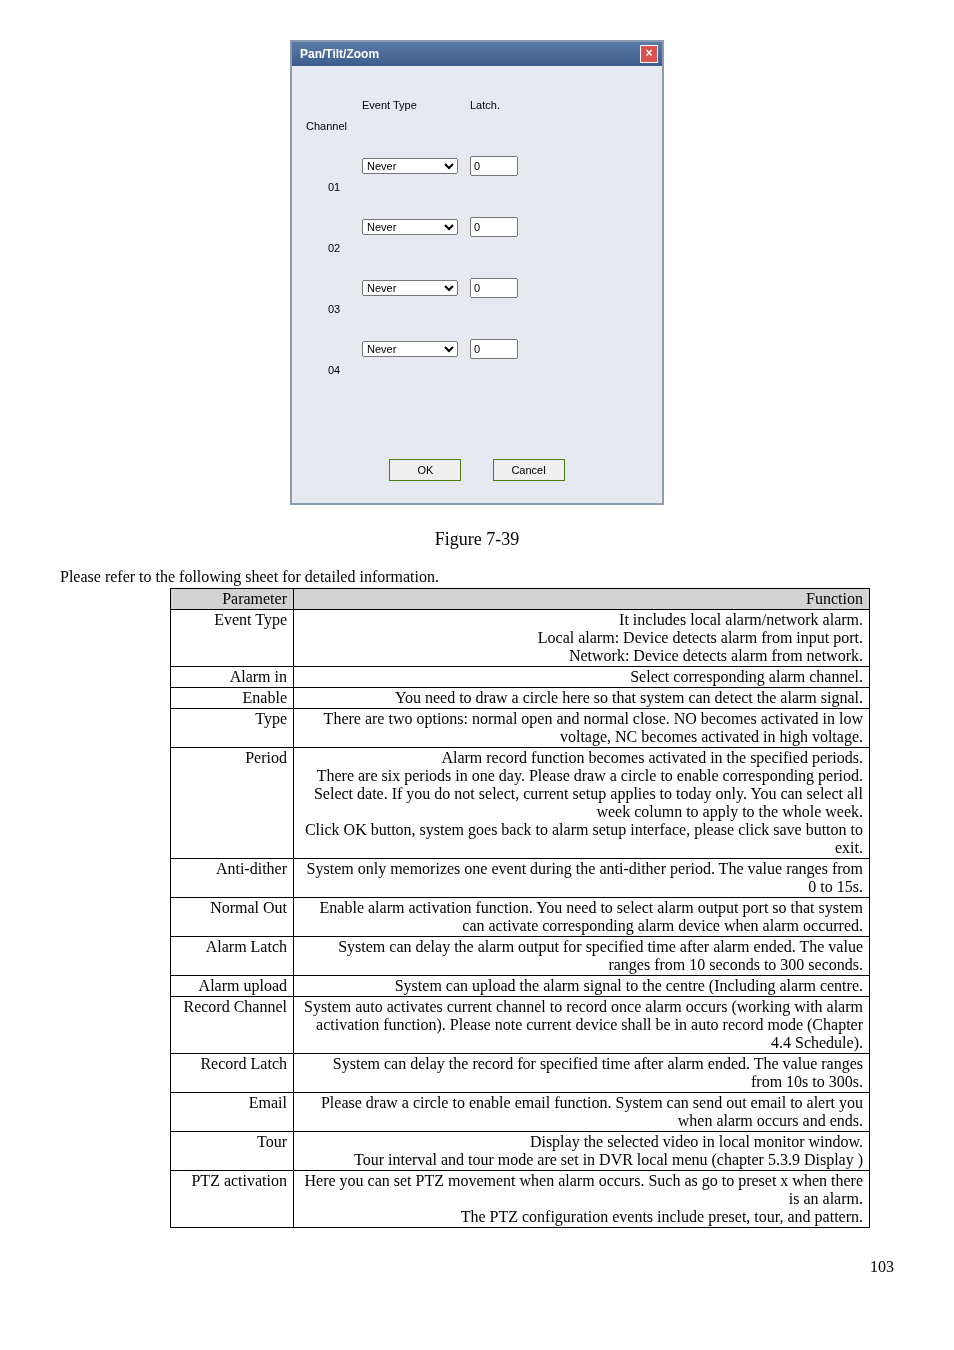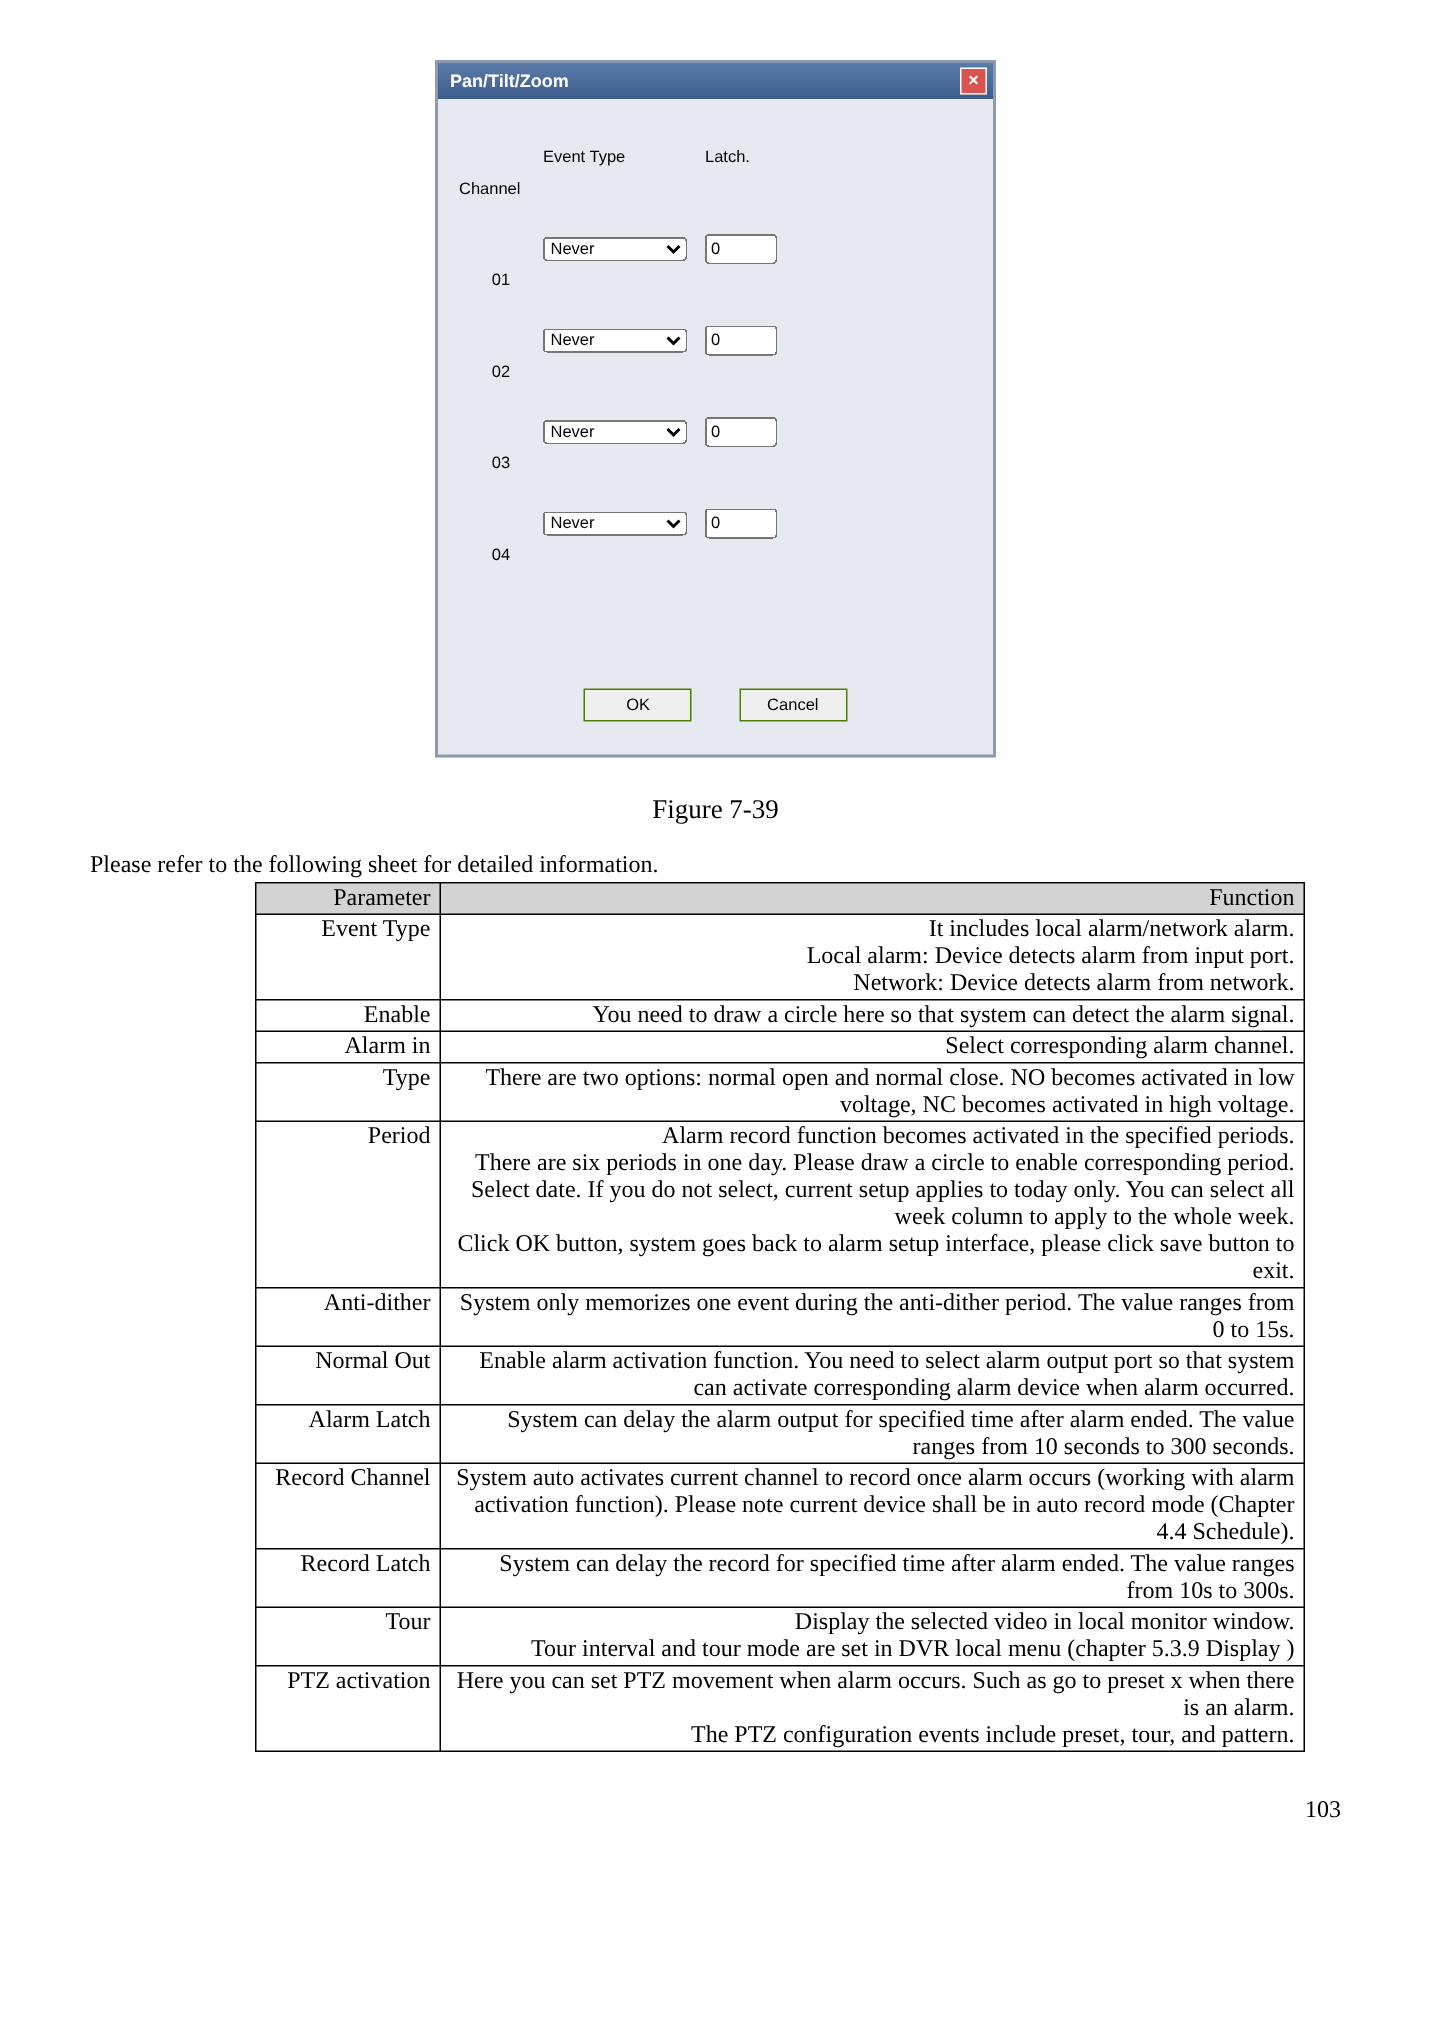--- a/index.html
+++ b/index.html
@@ -192,56 +192,64 @@
     <tbody>
         <tr>
       <th style="width:110px">Parameter</th>
       <th>Function</th>
     </tr>
     <tr>
           <td>Event Type</td>
           <td>It includes local alarm/network alarm.<br>Local alarm: Device detects alarm from input port.<br>Network: Device detects alarm from network.</td>
         </tr>
     <tr>
+          <td>Alarm in</td>
+          <td>Select corresponding alarm channel.</td>
+        </tr>
+    <tr>
           <td>Enable</td>
           <td>You need to draw a circle here so that system can detect the alarm signal.</td>
         </tr>
     <tr>
-          <td>Alarm in</td>
-          <td>Select corresponding alarm channel.</td>
-        </tr>
-    <tr>
           <td>Type</td>
           <td>There are two options: normal open and normal close. NO becomes activated in low voltage, NC becomes activated in high voltage.</td>
         </tr>
     <tr>
           <td>Period</td>
           <td>Alarm record function becomes activated in the specified periods.<br>There are six periods in one day. Please draw a circle to enable corresponding period.<br>Select date. If you do not select, current setup applies to today only. You can select all week column to apply to the whole week.<br>Click OK button, system goes back to alarm setup interface, please click save button to exit.</td>
         </tr>
     <tr>
           <td>Anti-dither</td>
           <td>System only memorizes one event during the anti-dither period. The value ranges from 0 to 15s.</td>
         </tr>
     <tr>
           <td>Normal Out</td>
           <td>Enable alarm activation function. You need to select alarm output port so that system can activate corresponding alarm device when alarm occurred.</td>
         </tr>
     <tr>
           <td>Alarm Latch</td>
           <td>System can delay the alarm output for specified time after alarm ended. The value ranges from 10 seconds to 300 seconds.</td>
         </tr>
     <tr>
+          <td>Alarm upload</td>
+          <td>System can upload the alarm signal to the centre (Including alarm centre.</td>
+        </tr>
+    <tr>
           <td>Record Channel</td>
           <td>System auto activates current channel to record once alarm occurs (working with alarm activation function). Please note current device shall be in auto record mode (Chapter 4.4 Schedule).</td>
         </tr>
     <tr>
           <td>Record Latch</td>
           <td>System can delay the record for specified time after alarm ended. The value ranges from 10s to 300s.</td>
         </tr>
     <tr>
+          <td>Email</td>
+          <td>Please draw a circle to enable email function. System can send out email to alert you when alarm occurs and ends.</td>
+        </tr>
+    <tr>
           <td>Tour</td>
           <td>Display the selected video in local monitor window.<br>Tour interval and tour mode are set in DVR local menu (chapter 5.3.9 Display )</td>
         </tr>
     <tr>
           <td>PTZ activation</td>
           <td>Here you can set PTZ movement when alarm occurs. Such as go to preset x when there is an alarm.<br>The PTZ configuration events include preset, tour, and pattern.</td>
         </tr>
   </tbody>
     </table>
 

